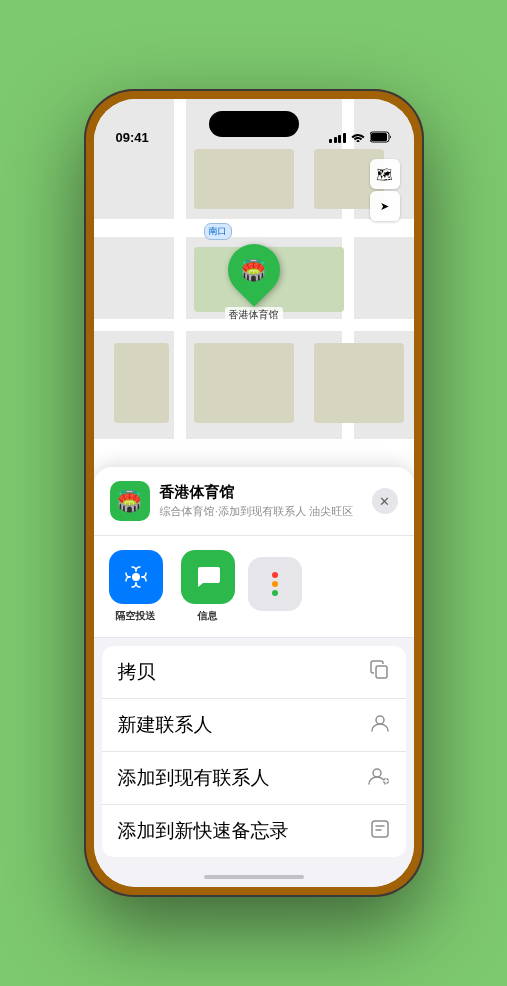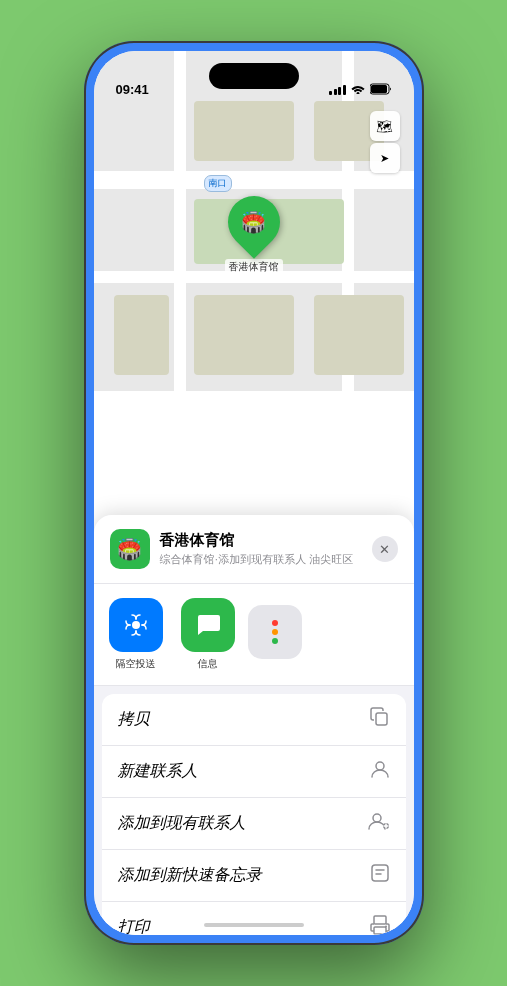--- a/index.html
+++ b/index.html
@@ -6,22 +6,22 @@
     body {
       background: #7dc96e;
       display: flex;
       justify-content: center;
       align-items: center;
       min-height: 100vh;
       font-family: -apple-system, 'PingFang SC', 'Helvetica Neue', sans-serif;
     }
     .phone-frame {
       width: 340px;
-      height: 904px;
-      background: #3b82f6;
+      height: 808px;
+      background: #a16207;
       border-radius: 50px;
       padding: 10px;
       position: relative;
       box-shadow: 0 30px 80px rgba(0,0,0,0.5), inset 0 0 0 2px #3a3a3a;
     }
     .phone-screen {
       width: 100%;
       height: 100%;
       background: #fff;
       border-radius: 42px;
@@ -256,20 +256,21 @@
       border-bottom: 1px solid #e5e5ea;
       scrollbar-width: none;
     }
     .share-row::-webkit-scrollbar { display: none; }
     .share-item {
       display: flex;
       flex-direction: column;
       align-items: center;
       gap: 5px;
       min-width: 64px;
+      font-weight: bold;
     }
     .share-item-icon {
       width: 54px;
       height: 54px;
       border-radius: 14px;
       display: flex;
       align-items: center;
       justify-content: center;
       font-size: 26px;
     }
@@ -292,23 +293,22 @@
     }
     .action-item {
       display: flex;
       align-items: center;
       justify-content: space-between;
       padding: 13px 16px;
       border-bottom: 0.5px solid #e5e5ea;
     }
     .action-item:last-child { border-bottom: none; }
     .action-label {
-      font-size: 16px;
+      font-size: 19px;
       color: #000;
-      font-style: italic;
     }
     .action-icon {
       font-size: 18px;
       color: #8e8e93;
     }
     
     .home-indicator {
       position: absolute;
       bottom: 8px;
       left: 50%;
@@ -488,30 +488,18 @@
         <div class="action-item">
           <span class="action-label">添加到新快速备忘录</span>
           <span class="action-icon">
             <svg width="20" height="20" viewBox="0 0 20 20" fill="none">
               <rect x="2" y="2" width="16" height="16" rx="3" stroke="#8e8e93" stroke-width="1.5" fill="none"></rect>
               <path d="M6 7h8M6 11h5" stroke="#8e8e93" stroke-width="1.5" stroke-linecap="round"></path>
             </svg>
           </span>
         </div>
 
-        <div class="action-item">
-          <span class="action-label">打印</span>
-          <span class="action-icon">
-            <svg width="20" height="20" viewBox="0 0 20 20" fill="none">
-              <rect x="4" y="1" width="12" height="8" rx="1" stroke="#8e8e93" stroke-width="1.5" fill="none"></rect>
-              <rect x="4" y="12" width="12" height="7" rx="1" stroke="#8e8e93" stroke-width="1.5" fill="none"></rect>
-              <path d="M4 9H2a1 1 0 0 0-1 1v5a1 1 0 0 0 1 1h2" stroke="#8e8e93" stroke-width="1.5" fill="none"></path>
-              <path d="M16 9h2a1 1 0 0 1 1 1v5a1 1 0 0 1-1 1h-2" stroke="#8e8e93" stroke-width="1.5" fill="none"></path>
-              <circle cx="16" cy="11.5" r="1" fill="#8e8e93"></circle>
-            </svg>
-          </span>
-        </div>
       </div>
 
       <div class="home-indicator"></div>
     </div>
   </div>
 </div>
 
 </body></html>

